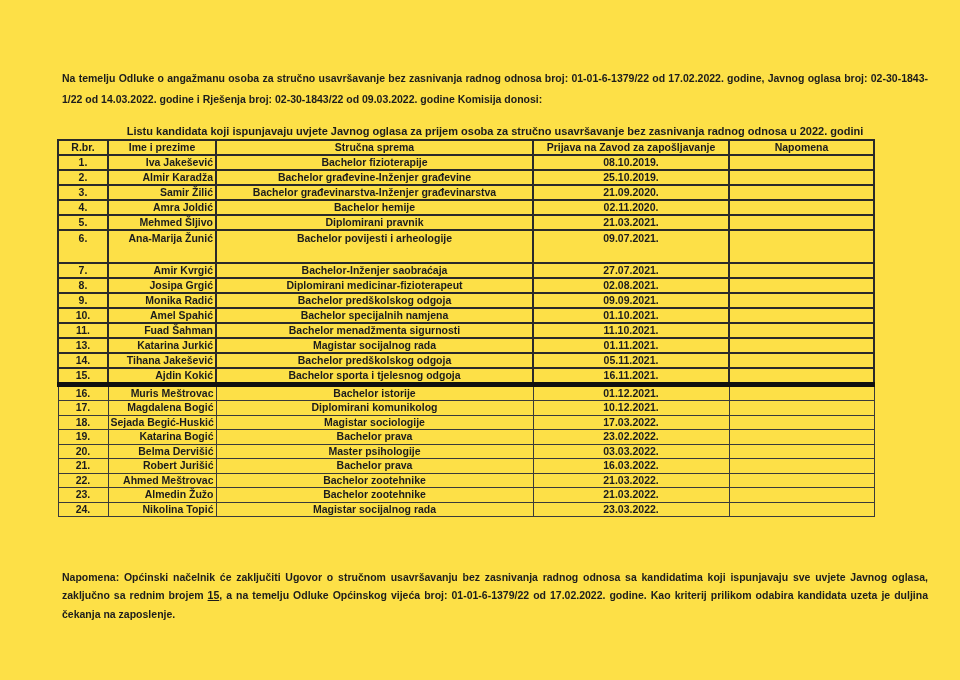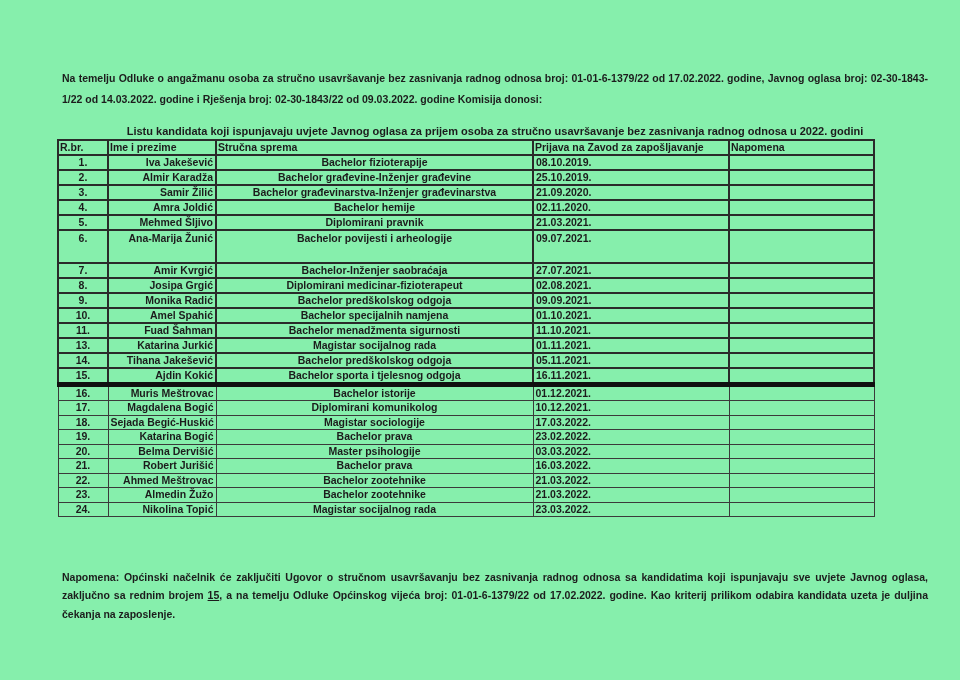--- a/index.html
+++ b/index.html
@@ -1,21 +1,21 @@
 <!DOCTYPE html>
 <html><head>
 <meta charset="utf-8">
 <style>
   * { box-sizing: border-box; }
   html, body { margin: 0; padding: 0; background: #ffffff; }
   .page {
     position: relative;
     width: 960px;
     height: 680px;
-    background: #86efac;
+    background: #fde047;
     font-family: "Liberation Sans", sans-serif;
     color: #1c1c1c;
     overflow: hidden;
   }
   .intro {
     position: absolute;
     top: 57px; left: 62px; width: 866px;
     font-size: 10.5px;
     font-weight: bold;
     line-height: 21px;
@@ -40,21 +40,21 @@
   col.col-name { width: 108px; }
   col.col-qual { width: 317px; }
   col.col-date { width: 196px; }
   col.col-note { width: 145px; }
   table.candidates th {
     border: 2px solid #2a2a2a;
     font-weight: bold;
     height: 14px;
     line-height: 13px;
     padding: 0 1px;
-    text-align: left;
+    text-align: center;
     white-space: nowrap;
     overflow: hidden;
   }
   table.candidates td {
     padding: 0 2px;
     line-height: 13px;
     vertical-align: middle;
     white-space: nowrap;
     overflow: hidden;
   }
@@ -70,21 +70,21 @@
   }
   tr.row-tall td {
     height: 33px;
     vertical-align: top;
     padding-top: 1px;
   }
   tr.row-last-a td { border-bottom: 5px solid #101010; }
   td.c-num  { text-align: center; }
   td.c-name { text-align: right; padding-left: 6px; }
   td.c-qual { text-align: center; }
-  td.c-date { }
+  td.c-date { text-align: center; }
   td.c-note { text-align: center; }
   .note {
     position: absolute;
     top: 557px; left: 62px; width: 866px;
     font-size: 10.5px;
     font-weight: bold;
     line-height: 18.5px;
     text-align: justify;
   }
   .note .u { text-decoration: underline; }

